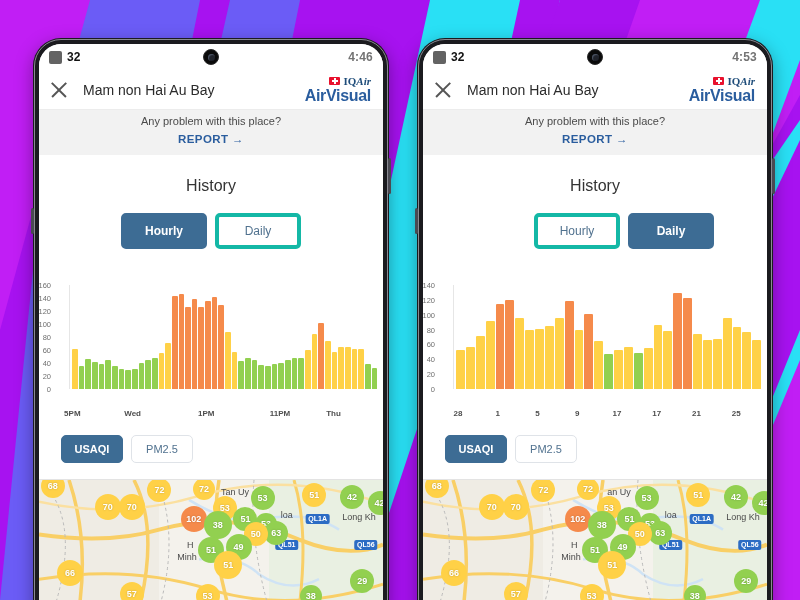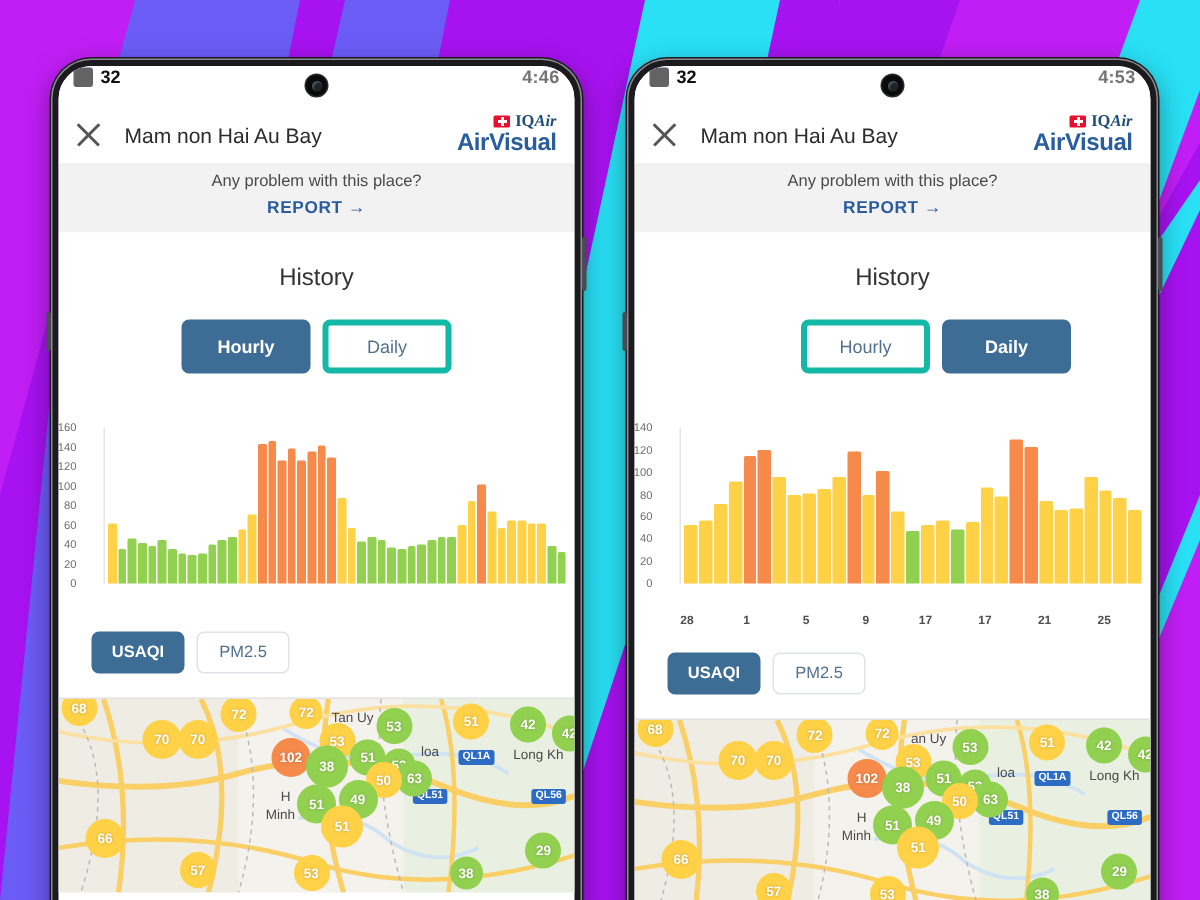--- a/index.html
+++ b/index.html
@@ -64,21 +64,21 @@
     border-radius: 22px 22px 2px 2px;
     overflow: hidden;
   }
 
   
   .statusbar {
     position: relative;
     height: 26px;
     background: #ffffff;
     display: flex;
-    align-items: flex-start;
+    align-items: center;
     justify-content: space-between;
     padding: 0 10px;
   }
   .status-left { display: flex; align-items: center; gap: 5px; }
   .status-sq {
     width: 13px; height: 13px;
     background: #636363;
     border-radius: 2px;
   }
   .status-num { font-size: 12px; font-weight: bold; color: #111; }
@@ -437,20 +437,27 @@
               <div class="bar" style="height: 48.1px; background: rgb(255, 209, 71);"></div>
               <div class="bar" style="height: 37.05px; background: rgb(255, 209, 71);"></div>
               <div class="bar" style="height: 42.25px; background: rgb(255, 209, 71);"></div>
               <div class="bar" style="height: 41.6px; background: rgb(255, 209, 71);"></div>
               <div class="bar" style="height: 39.65px; background: rgb(255, 209, 71);"></div>
               <div class="bar" style="height: 40.3px; background: rgb(255, 209, 71);"></div>
               <div class="bar" style="height: 25.35px; background: rgb(146, 208, 80);"></div>
               <div class="bar" style="height: 20.8px; background: rgb(146, 208, 80);"></div>
             </div>
           </div>
+          <div class="x-axis">
+            <div class="x-lab" style="left: 1.08696%;">5PM</div>
+            <div class="x-lab" style="left: 20.6522%;">Wed</div>
+            <div class="x-lab" style="left: 44.5652%;">1PM</div>
+            <div class="x-lab" style="left: 68.4783%;">11PM</div>
+            <div class="x-lab" style="left: 85.8696%;">Thu</div>
+          </div>
           <div class="pollutants">
             <div class="poll-btn active">USAQI</div>
             <div class="poll-btn">PM2.5</div>
           </div>
         </div>
         <div class="map">
           <svg viewBox="0 0 344 130" preserveAspectRatio="none">
             <rect width="344" height="130" fill="#f4f2ec"></rect>
             <path d="M0 0 H120 V130 H0Z" fill="#efece4"></path>
             <path d="M230 0 H344 V130 H230Z" fill="#e9f0e2"></path>

